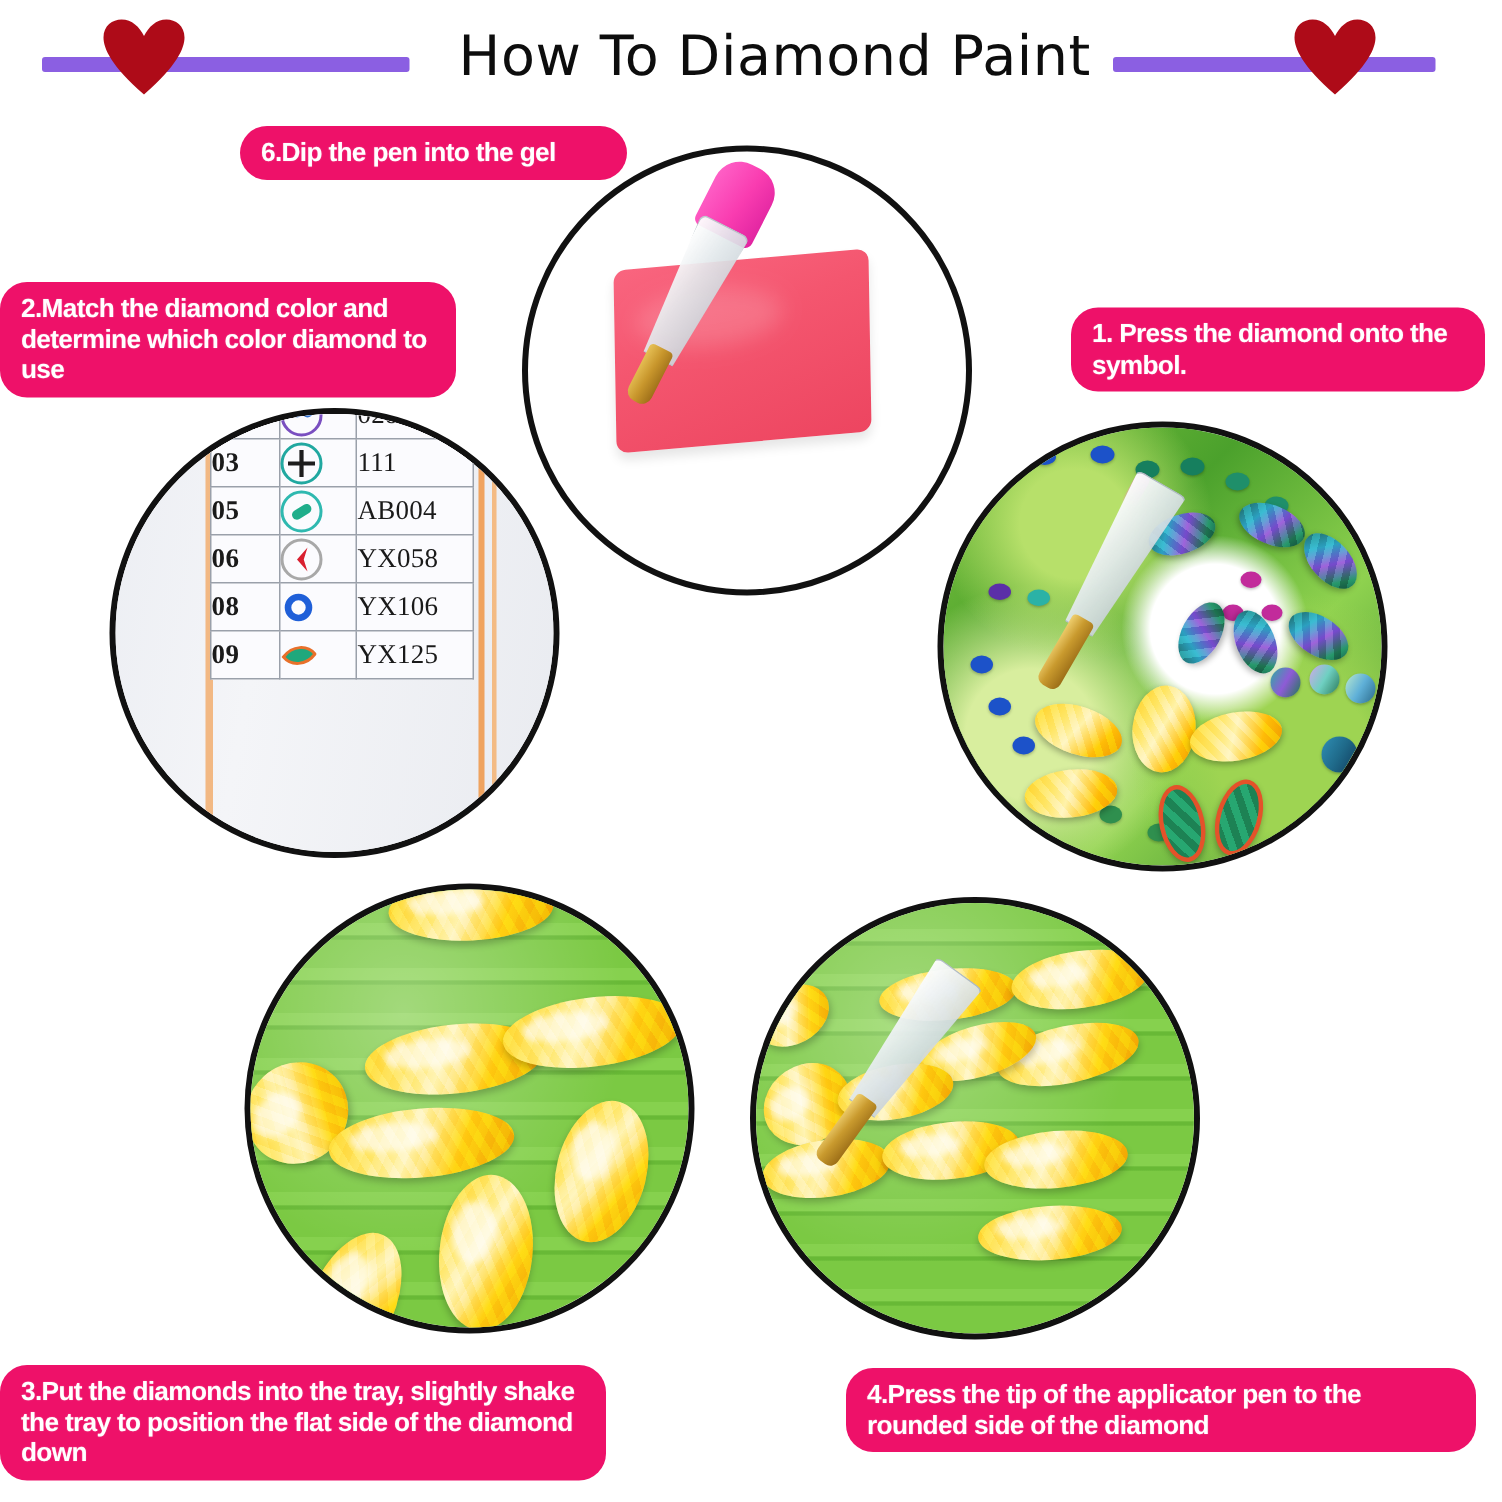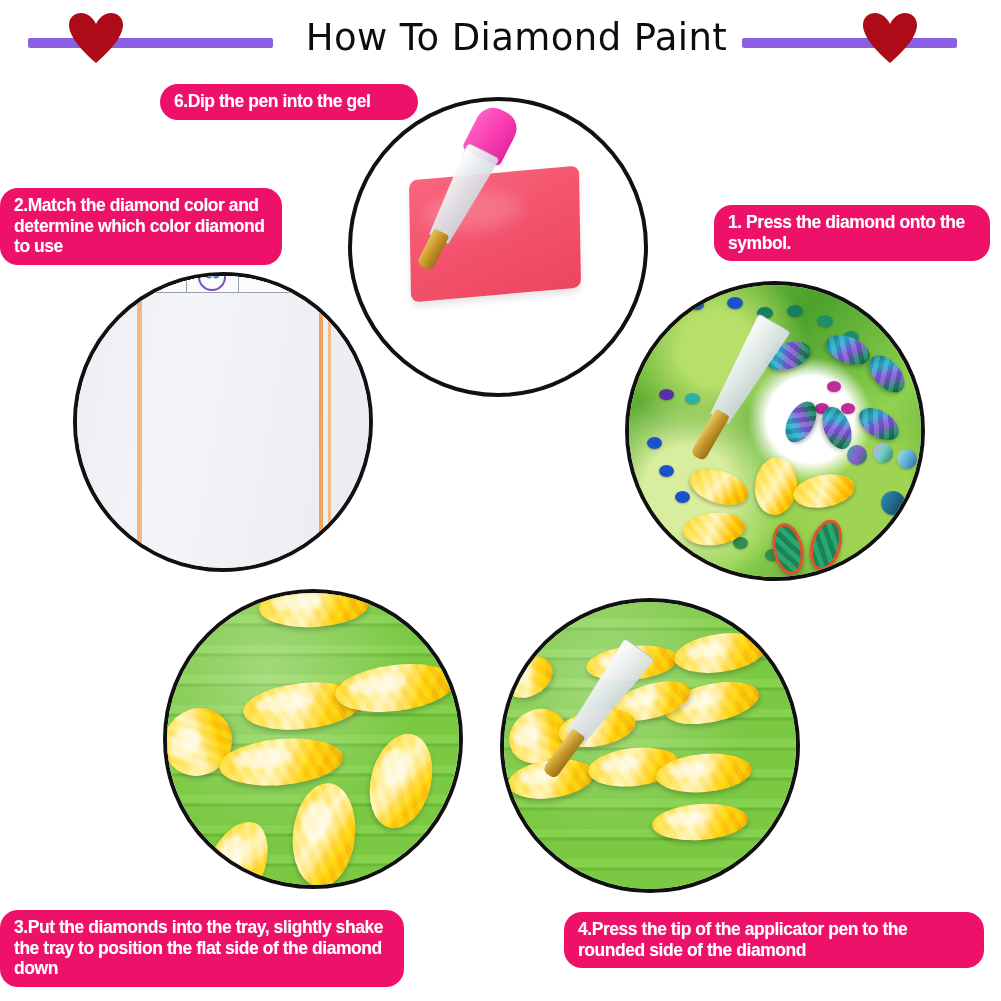--- a/index.html
+++ b/index.html
@@ -63,21 +63,21 @@
     font-family: "Liberation Sans", sans-serif;
     font-weight: 700;
     font-size: 17.5px;
     line-height: 1.18;
     padding: 7px 14px 8px 14px;
     box-sizing: border-box;
     letter-spacing: -0.45px;
     text-shadow: 0 0 1px rgba(255,255,255,.35);
   }
   #label-1 { left: 160px; top: 84px;  width: 258px; border-radius: 20px; }
-  #label-2 { left: 0px;   top: 188px; width: 282px; }
+  #label-2 { left: 0px;   top: 188px; width: 304px; }
   #label-5 { left: 714px; top: 205px; width: 276px; }
   #label-3 { left: 0px;   top: 910px; width: 404px; }
   #label-4 { left: 564px; top: 912px; width: 420px; }
 
   
   .circle {
     position: absolute;
     border-radius: 50%;
     border: 4px solid #111111;
     box-sizing: border-box;
@@ -160,21 +160,20 @@
     width: 176px;
     border-collapse: collapse;
     background: #fdfdff;
     font-family: "Liberation Serif", serif;
   }
   .chart-table td {
     border: 1px solid #9aa0aa;
     height: 31px;
     font-size: 18px;
     color: #1a1a1a;
-    text-align: center;
     padding: 0;
     background: #fbfbfe;
   }
   .col-no  { width: 46px; font-weight: 600; letter-spacing: .4px; }
   .col-sym { width: 52px; }
   .col-code{ width: 78px; font-size: 14.5px; letter-spacing: .2px; }
   .sym {
     display: inline-block;
     width: 24px; height: 24px;
     border-radius: 50%;
@@ -336,20 +335,55 @@
     <div class="chart-lines r2"></div>
     <table class="chart-table">
       <tbody id="chart-body">
           <tr>
             <td class="col-no">01</td>
             <td class="col-sym"><span class="sym" style="border:2px solid #7a4fc0;"><span class="sym-inner"><svg viewBox="0 0 24 24">
                     <circle cx="9" cy="10" r="3.4" fill="#2f6fd0"></circle>
                     <circle cx="16" cy="10" r="3.4" fill="#2f6fd0"></circle>
                   </svg></span></span></td>
             <td class="col-code">028</td>
+          </tr>
+          <tr>
+            <td class="col-no">03</td>
+            <td class="col-sym"><span class="sym" style="border:2px solid #21a8a0;"><span class="sym-inner"><svg viewBox="0 0 24 24">
+                    <path d="M10.6 3 h2.8 v7.6 h7.6 v2.8 h-7.6 v7.6 h-2.8 v-7.6 h-7.6 v-2.8 h7.6 Z" fill="#1d1d1d"></path>
+                  </svg></span></span></td>
+            <td class="col-code">111</td>
+          </tr>
+          <tr>
+            <td class="col-no">05</td>
+            <td class="col-sym"><span class="sym" style="border:2px solid #2fb9b0;"><span class="sym-inner"><svg viewBox="0 0 24 24">
+                    <rect x="5" y="9" width="14" height="6.5" rx="3.2" fill="#1fae8b" transform="rotate(-32 12 12)"></rect>
+                  </svg></span></span></td>
+            <td class="col-code">AB004</td>
+          </tr>
+          <tr>
+            <td class="col-no">06</td>
+            <td class="col-sym"><span class="sym" style="border:2px solid #a8a8a8;"><span class="sym-inner"><svg viewBox="0 0 24 24">
+                    <path d="M16 4 L9 12 L16 20 L13.5 12 Z" fill="#d92030"></path>
+                  </svg></span></span></td>
+            <td class="col-code">YX058</td>
+          </tr>
+          <tr>
+            <td class="col-no">08</td>
+            <td class="col-sym"><span class="sym" style="border:none;"><span class="sym-inner"><svg viewBox="0 0 24 24">
+                    <circle cx="12" cy="12" r="7" fill="none" stroke="#1f5fd8" stroke-width="4.4"></circle>
+                  </svg></span></span></td>
+            <td class="col-code">YX106</td>
+          </tr>
+          <tr>
+            <td class="col-no">09</td>
+            <td class="col-sym"><span class="sym" style="border:none;"><span class="sym-inner"><svg viewBox="0 0 24 24">
+                    <path d="M2 13 C 8 5, 18 5, 23 11 C 17 19, 7 19, 2 13 Z" fill="#1fa87c" stroke="#e8702a" stroke-width="2"></path>
+                  </svg></span></span></td>
+            <td class="col-code">YX125</td>
           </tr>
         </tbody>
     </table>
   </div>
 </div>
 
 <div class="circle" id="circle-5">
   <div class="photo">
     <div class="canvas-art"></div>
 

